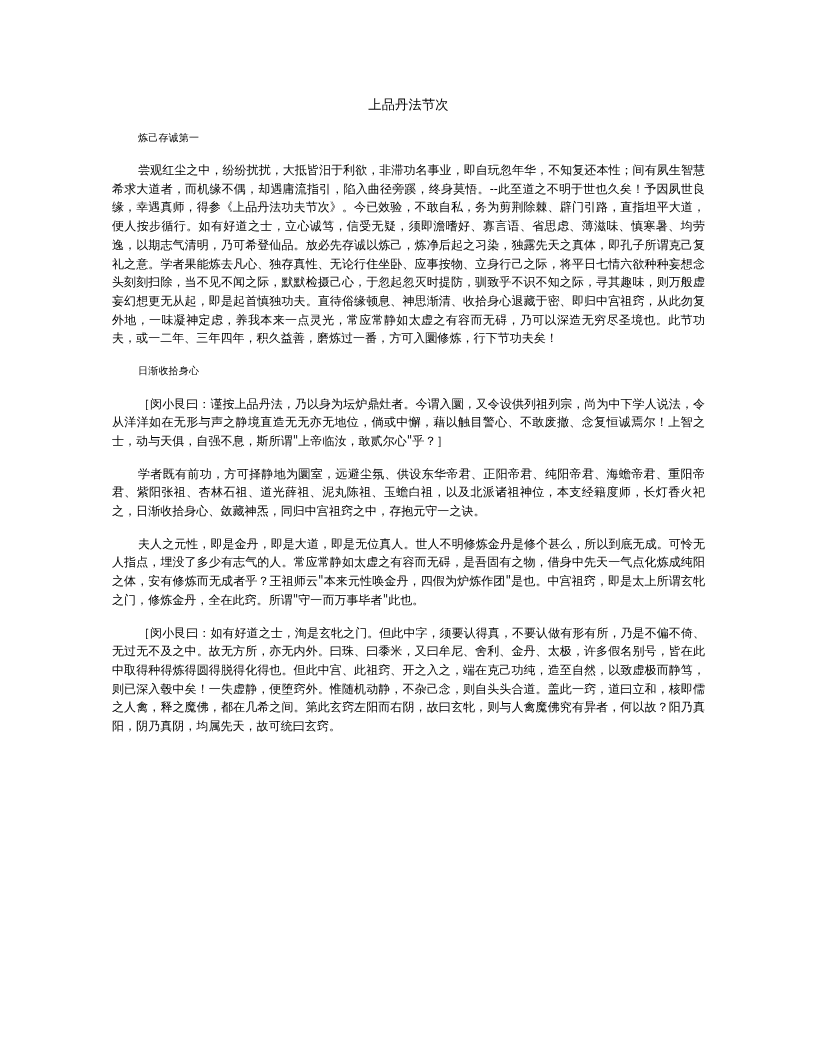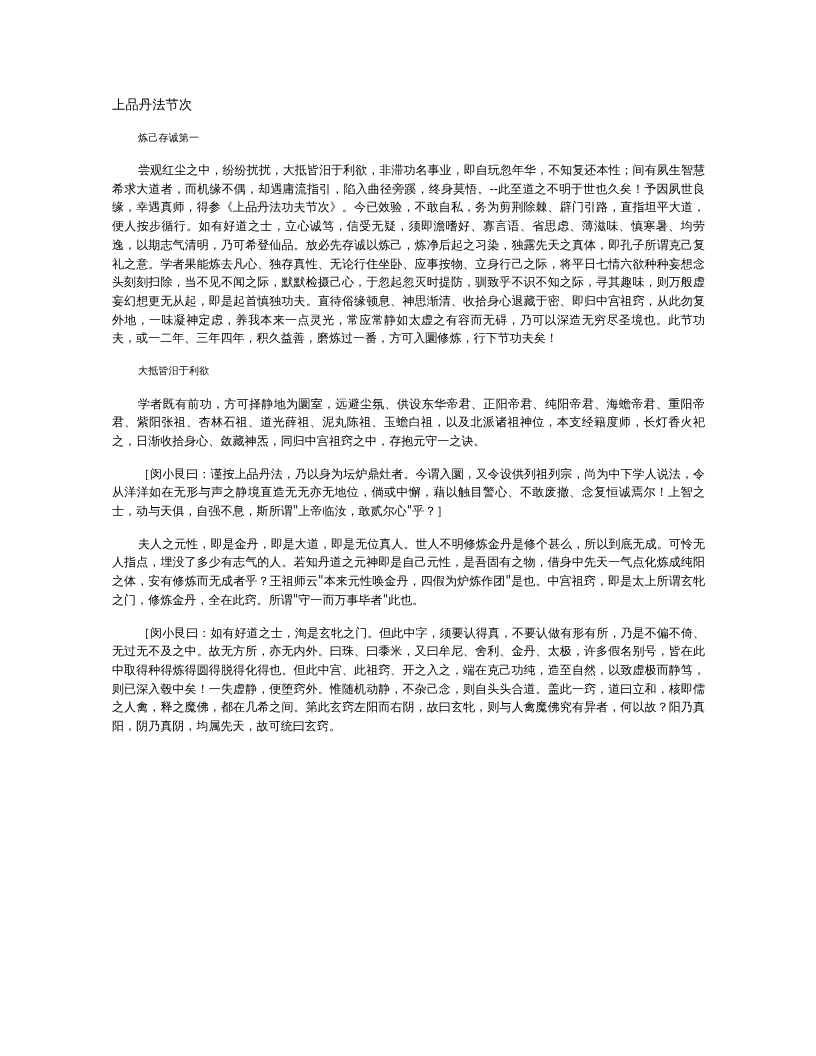--- a/index.html
+++ b/index.html
@@ -19,21 +19,21 @@
     width: 816px;
     height: 1056px;
     box-sizing: border-box;
     padding: 96px 111px 96px 112px;
     background: #ffffff;
   }
   .doc-title {
     font-size: 13.2px;
     line-height: 18.5px;
     margin: 0 0 14px 0;
-    text-align: left;
+    text-align: center;
     letter-spacing: 0.2px;
   }
   .section-heading {
     font-size: 10px;
     line-height: 18.5px;
     margin: 0 0 14px 0;
     text-indent: 26px;
     letter-spacing: 0.2px;
   }
   .para {
@@ -58,23 +58,23 @@
 
 <div class="page">
 
   <div class="doc-title">上品丹法节次</div>
 
   <div class="section-heading">炼己存诚第一</div>
 
   <div class="para">尝观红尘之中，纷纷扰扰，大抵皆汨于利欲，非滞功名事业，即自玩忽年华，不知复还本性；间有夙生智慧希求大道者，而机缘不偶，却遇庸流指引，陷入曲径旁蹊，终身莫悟。--此至道之不明于世也久矣！予因夙世良缘，幸遇真师，得参《上品丹法功夫节次》。今已效验，不敢自私，务为剪荆除棘、辟门引路，直指坦平大道，便人按步循行。如有好道之士，立心诚笃，信受无疑，须即澹嗜好、寡言语、省思虑、薄滋味、慎寒暑、均劳逸，以期志气清明，乃可希登仙品。放必先存诚以炼己，炼净后起之习染，独露先天之真体，即孔子所谓克己复礼之意。学者果能炼去凡心、独存真性、无论行住坐卧、应事按物、立身行己之际，将平日七情六欲种种妄想念头刻刻扫除，当不见不闻之际，默默检摄己心，于忽起忽灭时提防，驯致乎不识不知之际，寻其趣味，则万般虚妄幻想更无从起，即是起首慎独功夫。直待俗缘顿息、神思渐清、收拾身心退藏于密、即归中宫祖窍，从此勿复外地，一味凝神定虑，养我本来一点灵光，常应常静如太虚之有容而无碍，乃可以深造无穷尽圣境也。此节功夫，或一二年、三年四年，积久益善，磨炼过一番，方可入圜修炼，行下节功夫矣！</div>
 
 
-  <div class="section-heading">大抵皆汨于利欲</div>
+  <div class="section-heading">日渐收拾身心</div>
+
+  <div class="para note">［闵小艮曰：谨按上品丹法，乃以身为坛炉鼎灶者。今谓入圜，又令设供列祖列宗，尚为中下学人说法，令从洋洋如在无形与声之静境直造无无亦无地位，倘或中懈，藉以触目警心、不敢废撤、念复恒诚焉尔！上智之士，动与天俱，自强不息，斯所谓"上帝临汝，敢贰尔心"乎？］</div>
 
   <div class="para">学者既有前功，方可择静地为圜室，远避尘氛、供设东华帝君、正阳帝君、纯阳帝君、海蟾帝君、重阳帝君、紫阳张祖、杏林石祖、道光薛祖、泥丸陈祖、玉蟾白祖，以及北派诸祖神位，本支经籍度师，长灯香火祀之，日渐收拾身心、敛藏神炁，同归中宫祖窍之中，存抱元守一之诀。</div>
 
-  <div class="para note">［闵小艮曰：谨按上品丹法，乃以身为坛炉鼎灶者。今谓入圜，又令设供列祖列宗，尚为中下学人说法，令从洋洋如在无形与声之静境直造无无亦无地位，倘或中懈，藉以触目警心、不敢废撤、念复恒诚焉尔！上智之士，动与天俱，自强不息，斯所谓"上帝临汝，敢贰尔心"乎？］</div>
-
-  <div class="para">夫人之元性，即是金丹，即是大道，即是无位真人。世人不明修炼金丹是修个甚么，所以到底无成。可怜无人指点，埋没了多少有志气的人。若知丹道之元神即是自己元性，是吾固有之物，借身中先天一气点化炼成纯阳之体，安有修炼而无成者乎？王祖师云"本来元性唤金丹，四假为炉炼作团"是也。中宫祖窍，即是太上所谓玄牝之门，修炼金丹，全在此窍。所谓"守一而万事毕者"此也。</div>
+  <div class="para">夫人之元性，即是金丹，即是大道，即是无位真人。世人不明修炼金丹是修个甚么，所以到底无成。可怜无人指点，埋没了多少有志气的人。常应常静如太虚之有容而无碍，是吾固有之物，借身中先天一气点化炼成纯阳之体，安有修炼而无成者乎？王祖师云"本来元性唤金丹，四假为炉炼作团"是也。中宫祖窍，即是太上所谓玄牝之门，修炼金丹，全在此窍。所谓"守一而万事毕者"此也。</div>
 
   <div class="para note">［闵小艮曰：如有好道之士，洵是玄牝之门。但此中字，须要认得真，不要认做有形有所，乃是不偏不倚、无过无不及之中。故无方所，亦无内外。曰珠、曰黍米，又曰牟尼、舍利、金丹、太极，许多假名别号，皆在此中取得种得炼得圆得脱得化得也。但此中宫、此祖窍、开之入之，端在克己功纯，造至自然，以致虚极而静笃，则已深入毂中矣！一失虚静，便堕窍外。惟随机动静，不杂己念，则自头头合道。盖此一窍，道曰立和，核即儒之人禽，释之魔佛，都在几希之间。第此玄窍左阳而右阴，故曰玄牝，则与人禽魔佛究有异者，何以故？阳乃真阳，阴乃真阴，均属先天，故可统曰玄窍。</div>
 
 </div>
 
 </body></html>

